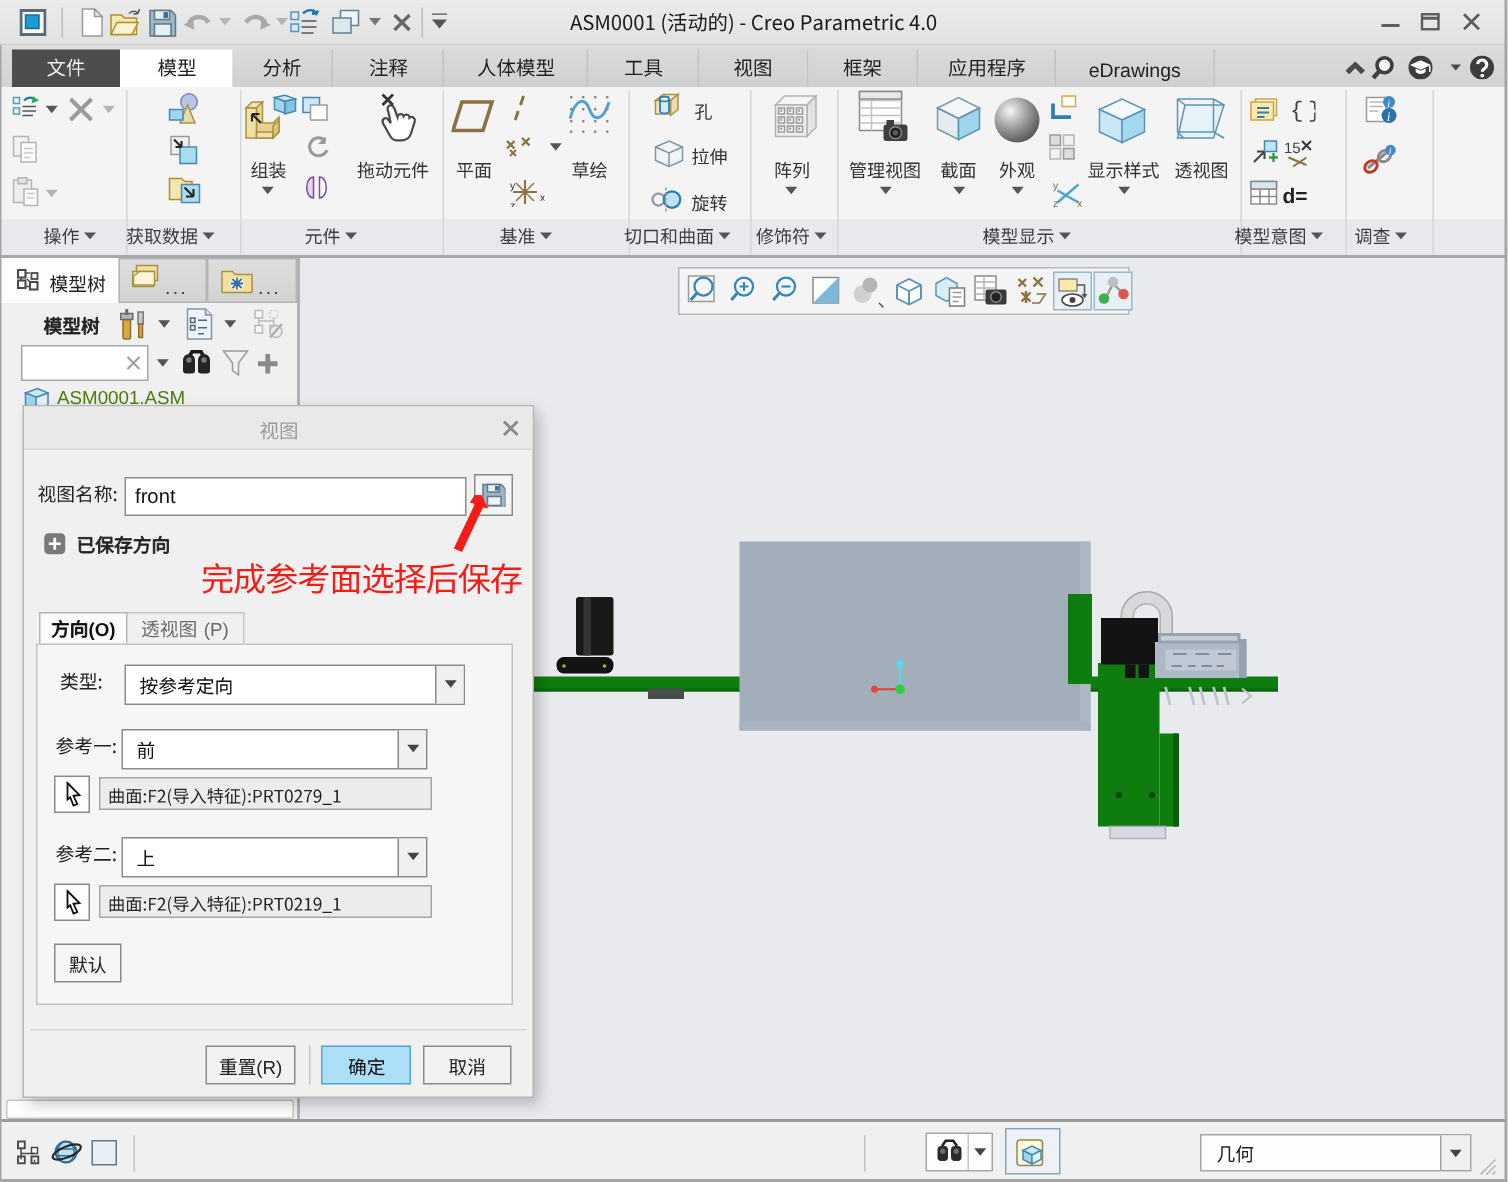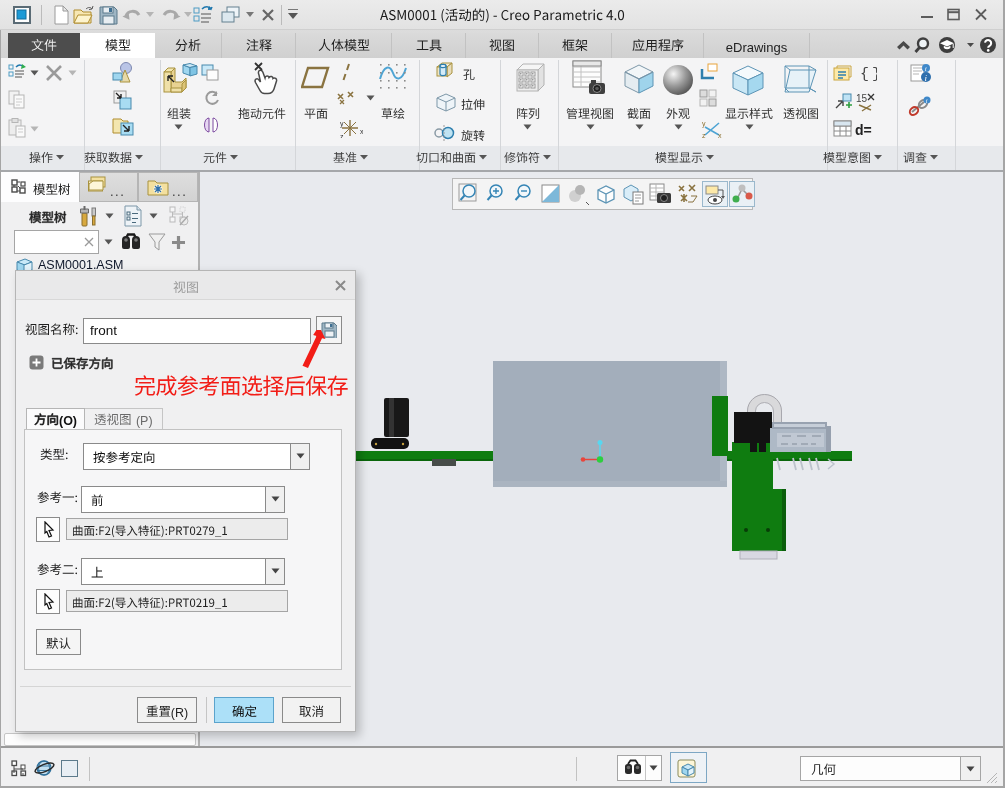--- a/index.html
+++ b/index.html
@@ -569,21 +569,21 @@
     <path d="M1 1 h16 l-6 8 v8 l-4-3 v-5z" fill="#f0f0f0" stroke="#9a9a9a"></path>
   </svg>
 <svg class="a" style="left:171px;top:235px" width="15" height="15">
     <path d="M7.5 1v13M1 7.5h13" stroke="#8a8a8a" stroke-width="3.2"></path>
   </svg>
 <svg class="a" style="left:16px;top:258px" width="17" height="14">
     <path d="M1 4 l8-3 7 3 -8 3z" fill="#c9e9f8" stroke="#4889ad"></path>
     <path d="M1 4 v8 l8 3 v-8z" fill="#9fd6ef" stroke="#4889ad"></path>
     <path d="M16 4 v8 l-8 3 v-8z" fill="#e3f3fb" stroke="#4889ad"></path>
   </svg>
-<div style="left:38px;top:258px;position:absolute;font-size:12.5px;color:#0f172a">ASM0001.ASM</div>
+<div style="left:38px;top:258px;position:absolute;font-size:12.5px;color:#4d7c0f">ASM0001.ASM</div>
 <div style="position:absolute;left:4px;top:733px;width:192px;height:13px;background:#fdfdfd;border:1px solid #c5c5c5;border-radius:2px"></div>
 <div style="position:absolute;left:452px;top:178px;width:301px;height:32px;background:#f4f4f4;border:1px solid #b8b8b8"></div>
 <svg class="a" style="left:457px;top:182px" width="24" height="24">
     <rect x="2" y="2" width="17" height="17" fill="none" stroke="#9a9a9a"></rect>
     <circle cx="12" cy="9" r="6" fill="#f2f7fa" stroke="#3585b5" stroke-width="1.5"></circle>
     <path d="M7.5 13.5 L3.5 18" stroke="#3585b5" stroke-width="2"></path>
   </svg>
 <svg class="a" style="left:484px;top:182px" width="24" height="24">
     <circle cx="12" cy="9" r="6" fill="#f2f7fa" stroke="#3585b5" stroke-width="1.5"></circle>
     <path d="M7.5 13.5 L3.5 18" stroke="#3585b5" stroke-width="2"></path>

